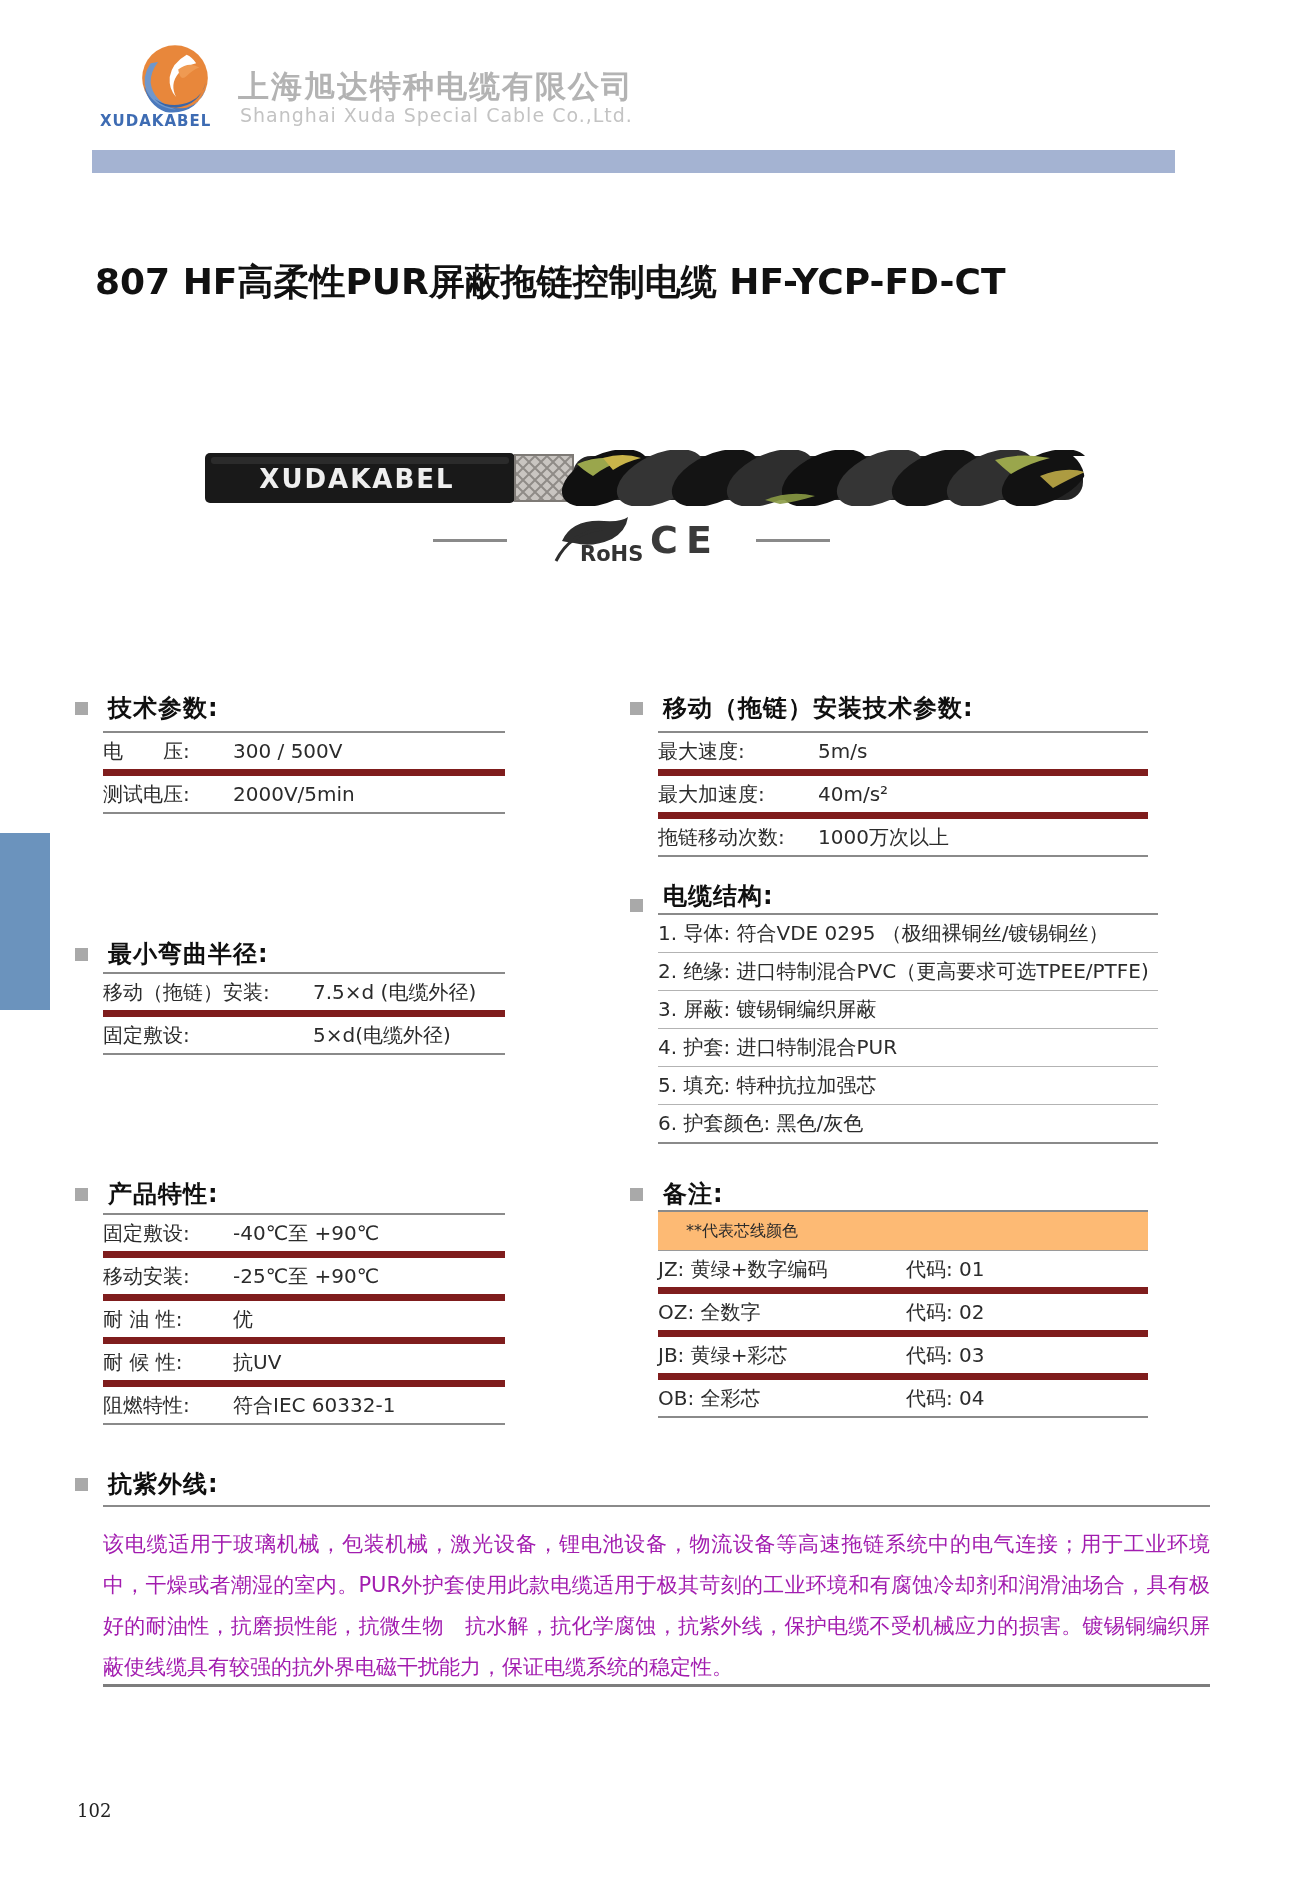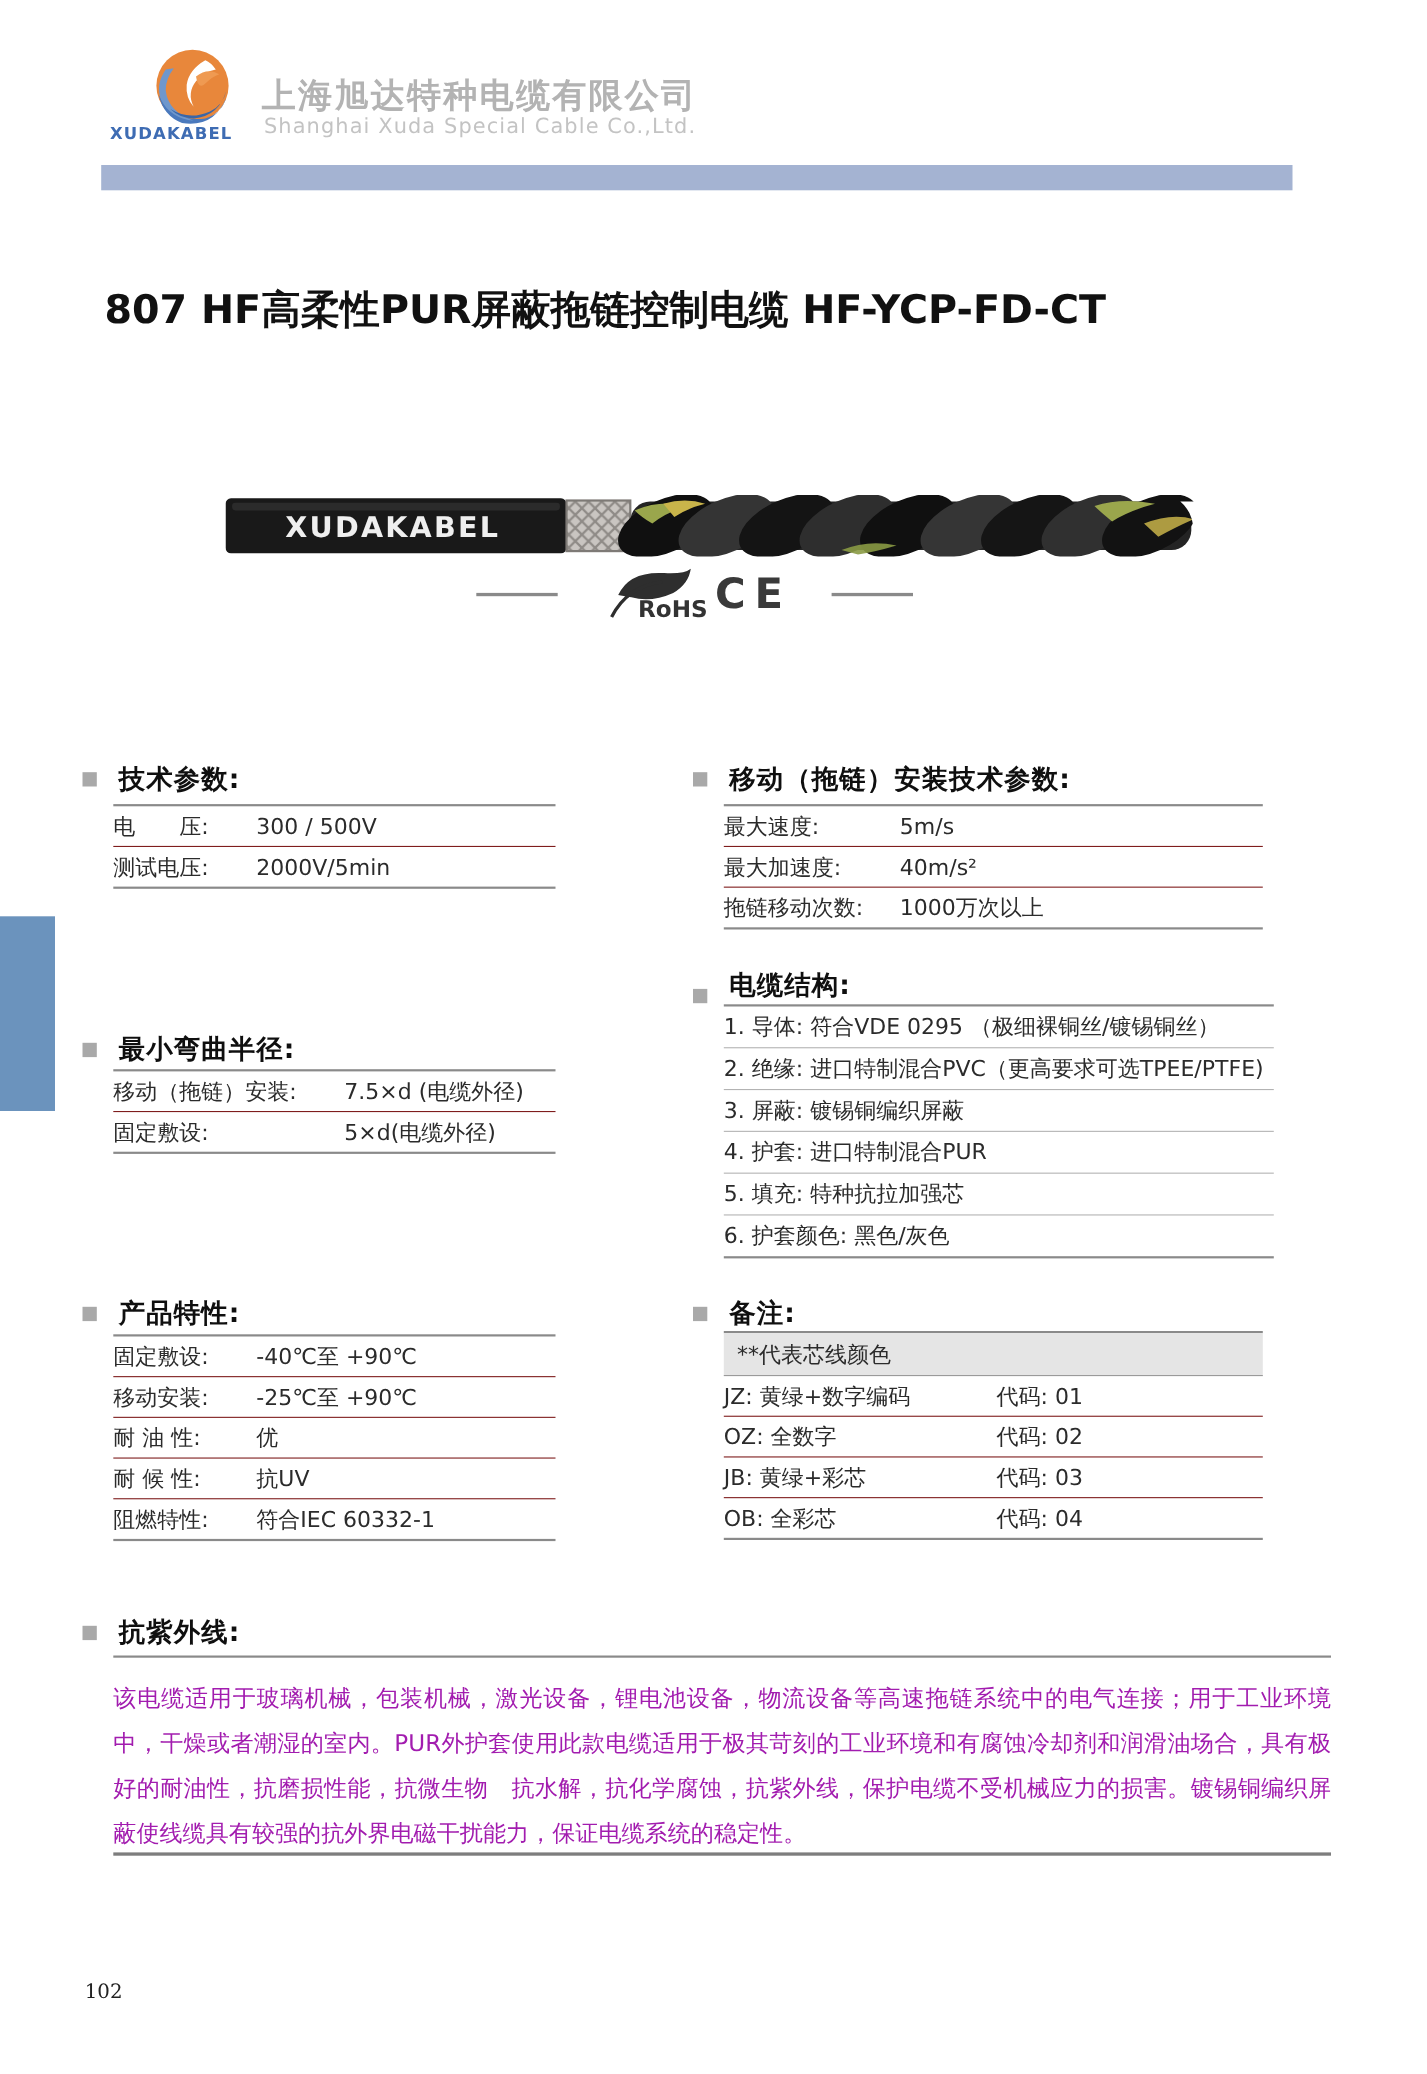--- a/index.html
+++ b/index.html
@@ -18,29 +18,29 @@
   
   .doc-title { font-size:36px; font-weight:bold; color:#111111; letter-spacing:0px; white-space:nowrap; }
 
   
   .sec-head { display:flex; align-items:center; }
   .sec-bullet { width:13px; height:13px; background:#a9a9a9; margin-right:20px; flex:0 0 auto; }
   .sec-title { font-size:24px; font-weight:bold; color:#0f0f0f; letter-spacing:1px; white-space:nowrap; }
 
   
   .ptable { border-top:2px solid #8a8a8a; border-bottom:2px solid #8a8a8a; }
-  .prow { display:flex; align-items:center; height:36px; border-bottom:1px solid #7f1d1d; font-size:20px; color:#2b2b2b; }
+  .prow { display:flex; align-items:center; height:36px; border-bottom:7px solid #7f1d1d; font-size:20px; color:#2b2b2b; }
   .prow:last-child { border-bottom:none; }
   .plabel { flex:0 0 auto; white-space:nowrap; }
   .pvalue { white-space:nowrap; }
 
   .lrow { display:flex; align-items:center; height:37px; border-bottom:1px solid #b3b3b3; font-size:20px; color:#2b2b2b; white-space:nowrap; }
   .lrow:last-child { border-bottom:none; }
 
-  .note-header { background:#e5e5e5; display:flex; align-items:center; font-size:20px; color:#2b2b2b; padding-left:12px; }
+  .note-header { background:#fdba74; display:flex; align-items:center; font-size:16px; color:#2b2b2b; padding-left:28px; }
 
   
   .app-rule { background:#8a8a8a; height:2px; }
   .app-rule-bottom { background:#7d7d7d; height:3px; }
   .app-text { font-size:21px; line-height:41px; color:#a21caf; text-align:justify; }
 
   .dash { height:3px; background:#8a8a8a; }
   .ce-text { font-size:38px; font-weight:bold; color:#3a3a3a; letter-spacing:8px; }
   .page-num { font-family:"DejaVu Serif","Liberation Serif",serif; font-size:18px; color:#222222; }
   .side-tab { background:#6b93bd; }

